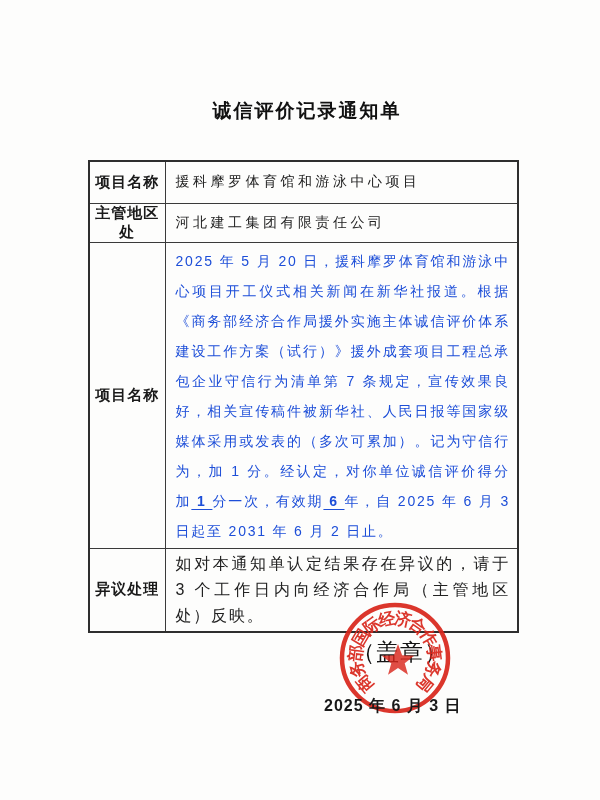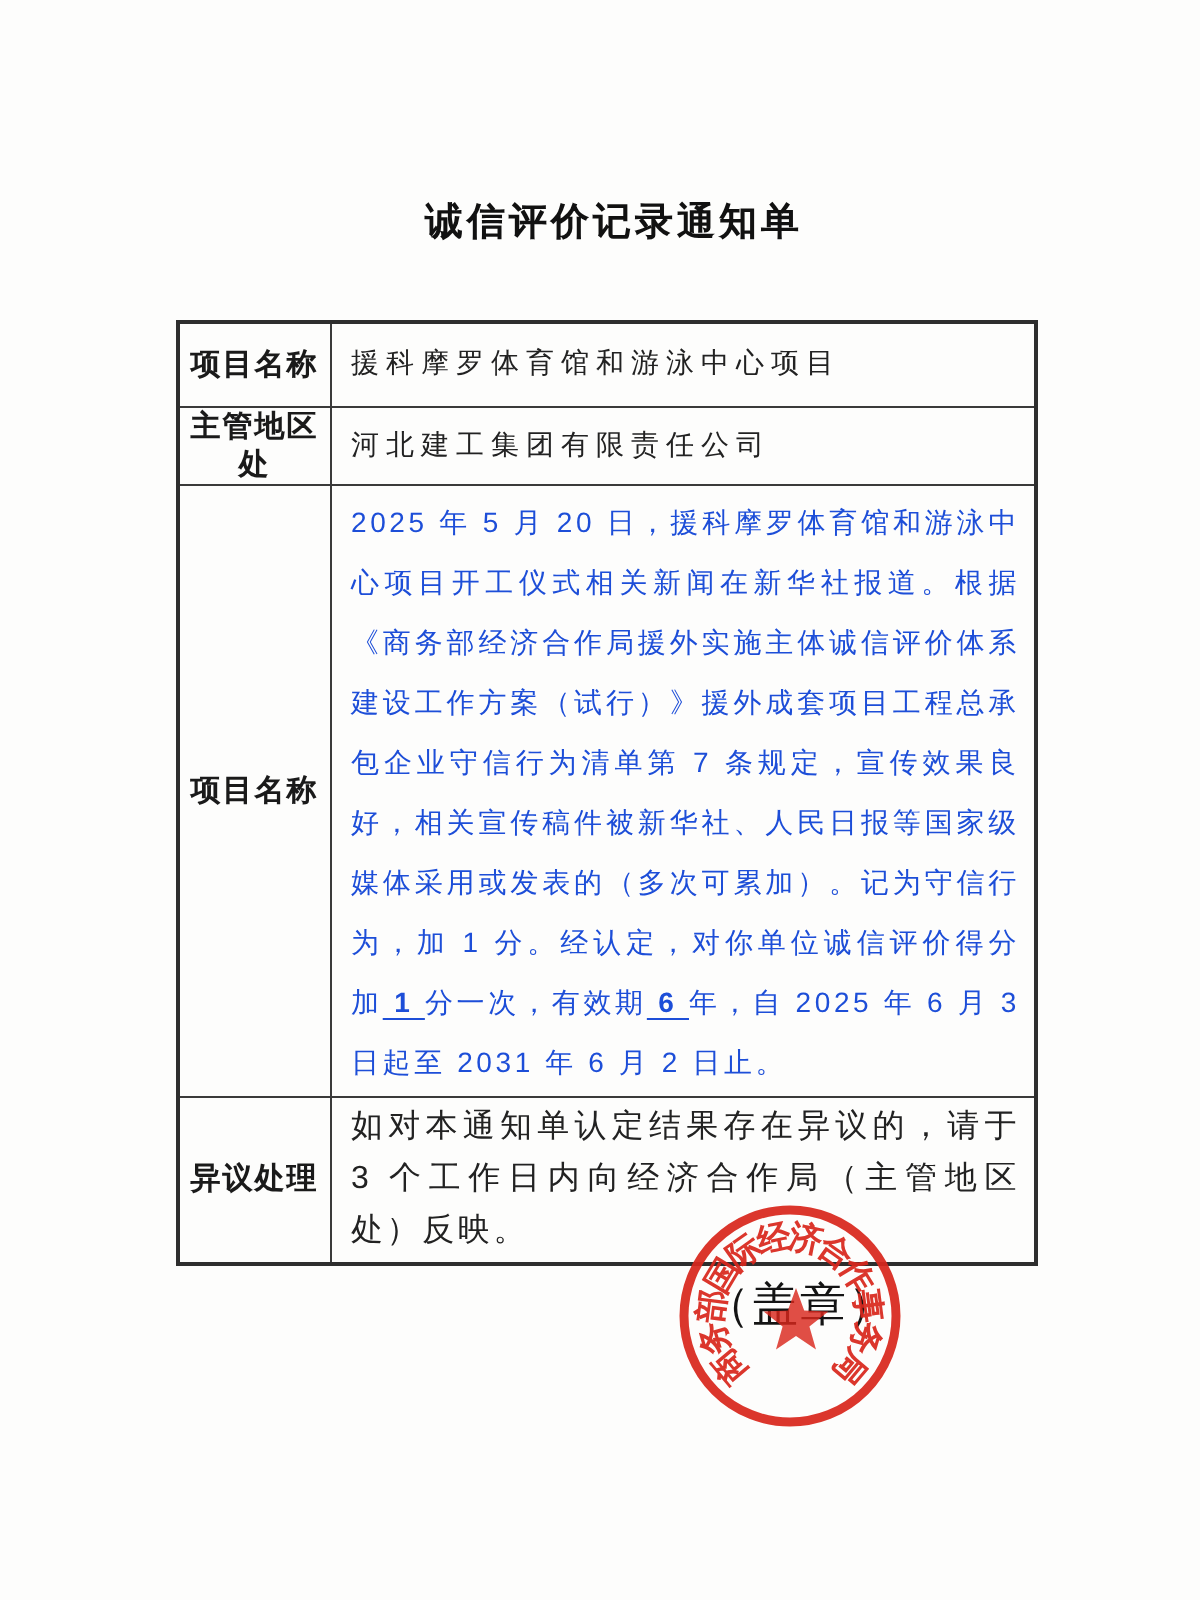--- a/index.html
+++ b/index.html
@@ -160,14 +160,15 @@
         <text x="66" y="32" text-anchor="middle" fill="#d9271d" transform="rotate(11.818181818181813 66 66)">济</text>
         <text x="66" y="32" text-anchor="middle" fill="#d9271d" transform="rotate(35.45454545454547 66 66)">合</text>
         <text x="66" y="32" text-anchor="middle" fill="#d9271d" transform="rotate(59.09090909090909 66 66)">作</text>
         <text x="66" y="32" text-anchor="middle" fill="#d9271d" transform="rotate(82.72727272727272 66 66)">事</text>
         <text x="66" y="32" text-anchor="middle" fill="#d9271d" transform="rotate(106.36363636363637 66 66)">务</text>
         <text x="66" y="32" text-anchor="middle" fill="#d9271d" transform="rotate(130 66 66)">局</text>
       </g>
     <polygon fill="#d9271d" fill-opacity="0.88" points="69,52 73.1,63.3 85.2,63.8 75.7,71.2 79,82.8 69,76 59,82.8 62.3,71.2 52.8,63.8 64.9,63.3"></polygon>
   </svg>
 
+  <div class="issue-date">2025 年 6 月 3 日</div>
 
 </div>
 
 </body></html>

